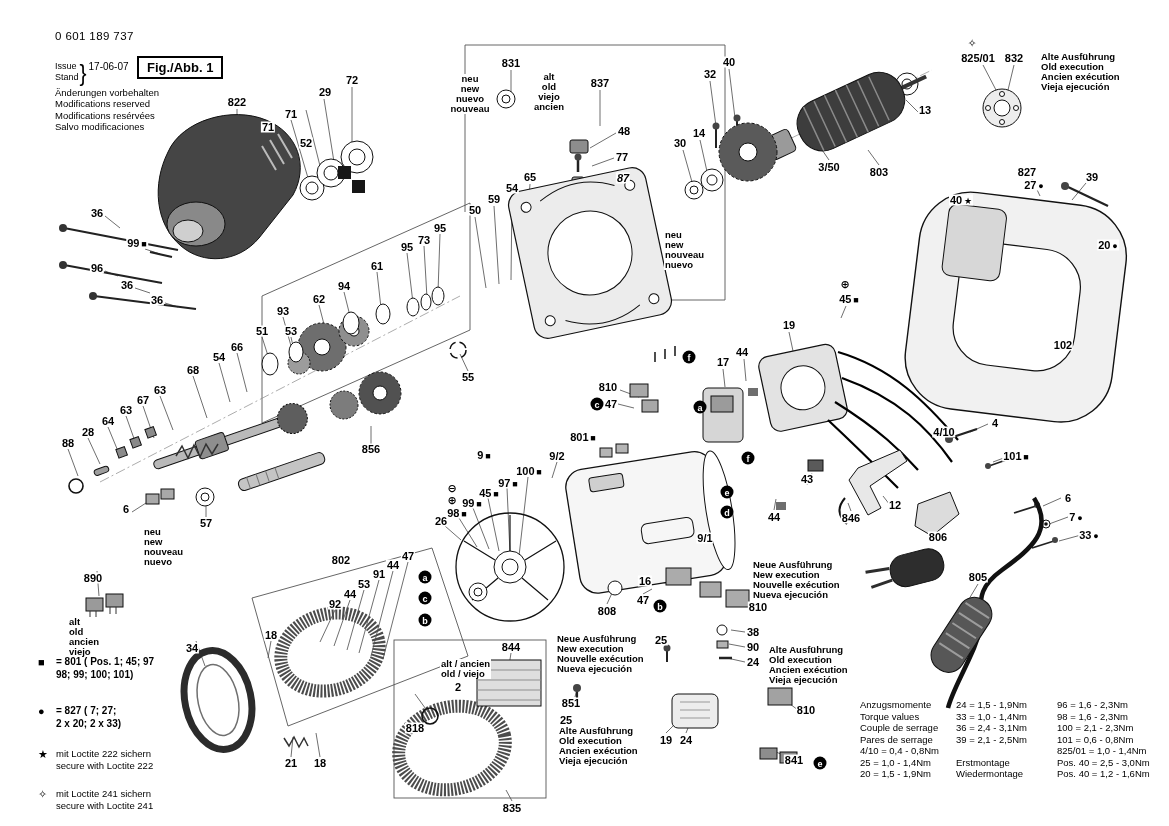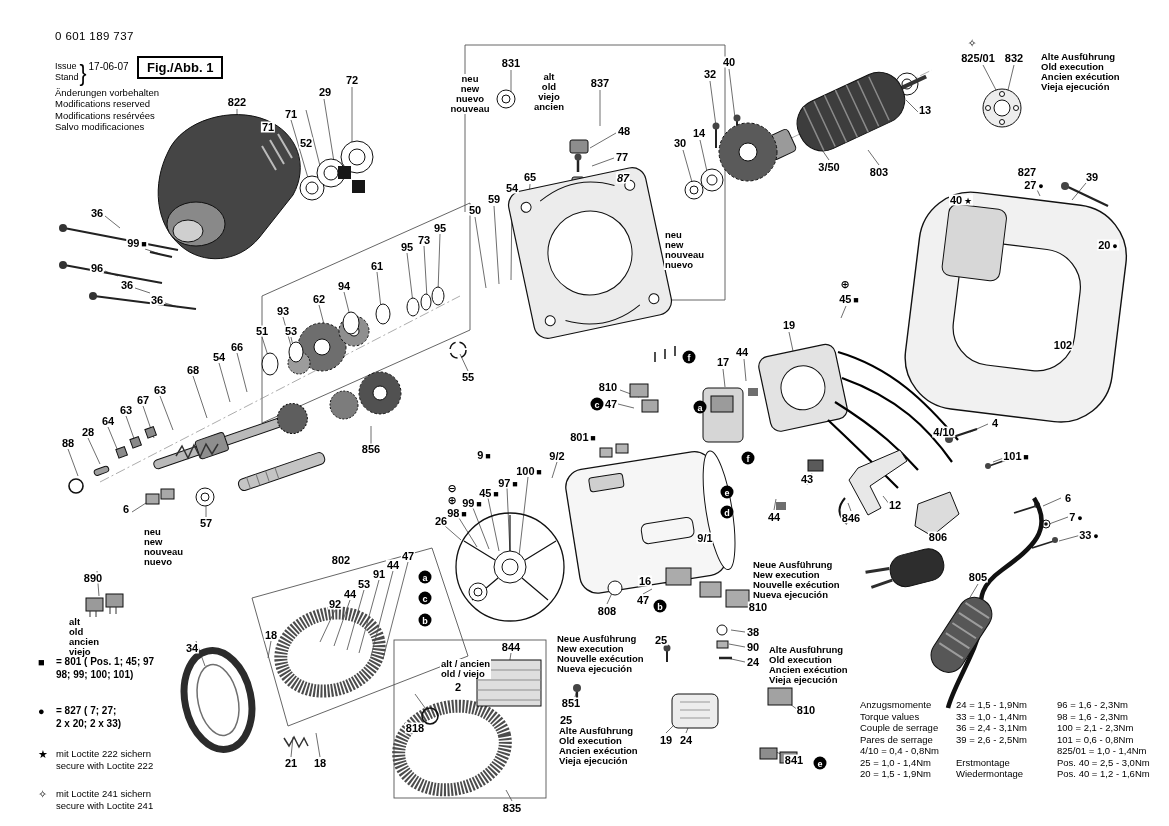--- a/index.html
+++ b/index.html
@@ -527,21 +527,21 @@
     <div class="tcell c0">Anzugsmomente</div>
     <div class="tcell c1">24 = 1,5 - 1,9Nm</div>
     <div class="tcell c2">96 = 1,6 - 2,3Nm</div>
     <div class="tcell c0">Torque values</div>
     <div class="tcell c1">33 = 1,0 - 1,4Nm</div>
     <div class="tcell c2">98 = 1,6 - 2,3Nm</div>
     <div class="tcell c0">Couple de serrage</div>
     <div class="tcell c1">36 = 2,4 - 3,1Nm</div>
     <div class="tcell c2">100 = 2,1 - 2,3Nm</div>
     <div class="tcell c0">Pares de serrage</div>
-    <div class="tcell c1">39 = 2,6 - 2,5Nm</div>
+    <div class="tcell c1">39 = 2,1 - 2,5Nm</div>
     <div class="tcell c2">101 = 0,6 - 0,8Nm</div>
     <div class="tcell c0">4/10 = 0,4 - 0,8Nm</div>
     <div class="tcell c1"></div>
     <div class="tcell c2">825/01 = 1,0 - 1,4Nm</div>
     <div class="tcell c0">25 = 1,0 - 1,4Nm</div>
     <div class="tcell c1">Erstmontage</div>
     <div class="tcell c2">Pos. 40 = 2,5 - 3,0Nm</div>
     <div class="tcell c0">20 = 1,5 - 1,9Nm</div>
     <div class="tcell c1">Wiedermontage</div>
     <div class="tcell c2">Pos. 40 = 1,2 - 1,6Nm</div>

